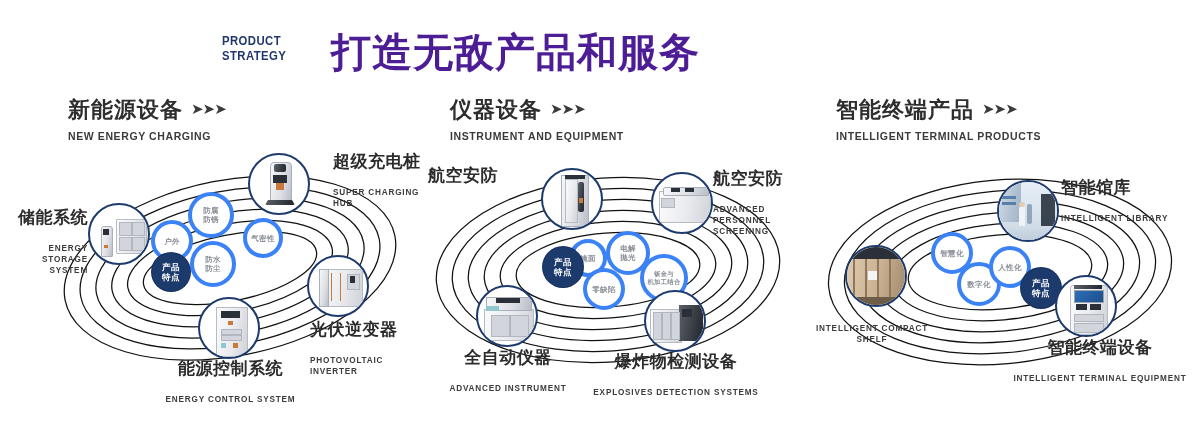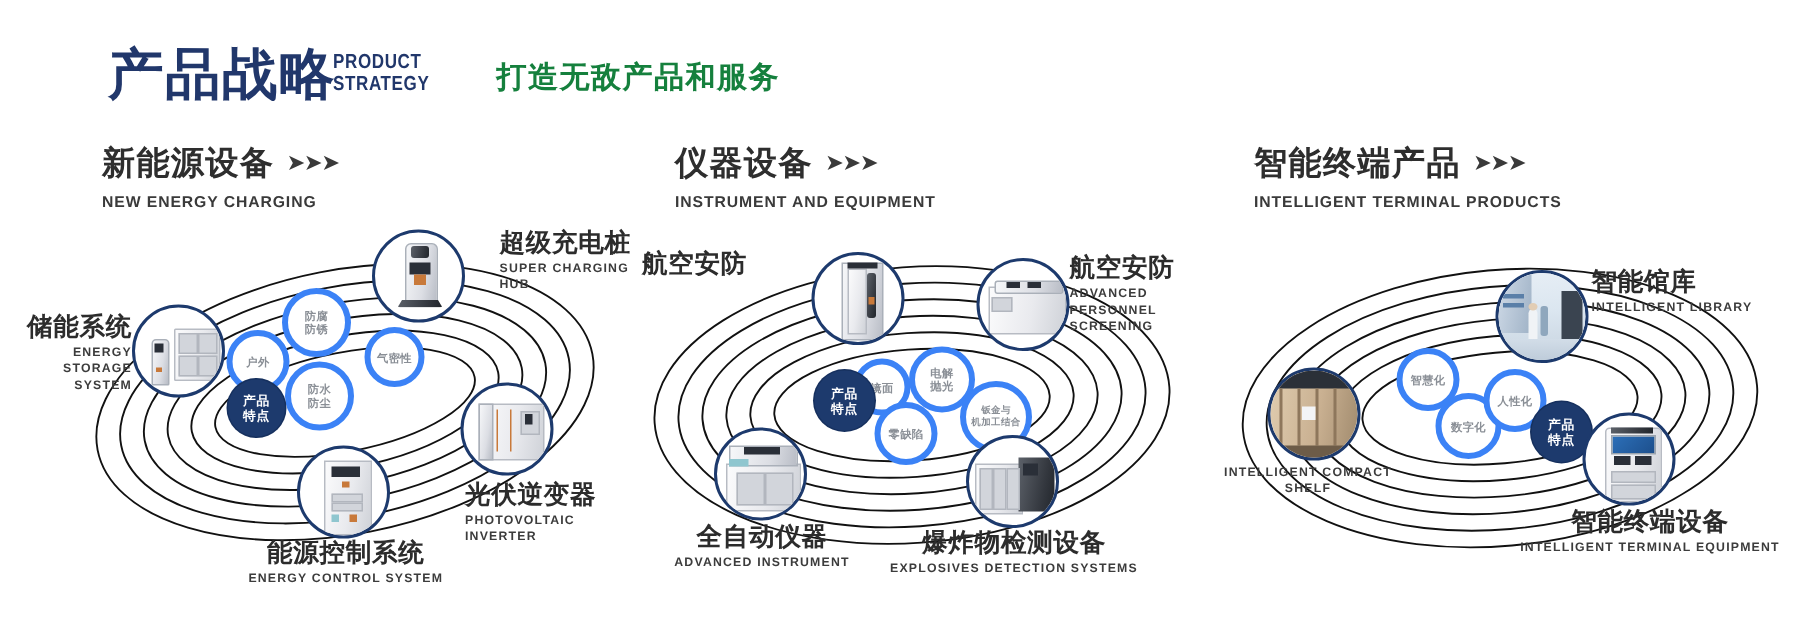--- a/index.html
+++ b/index.html
@@ -20,21 +20,21 @@
   }
   .hdr-en{
     position:absolute;left:222px;top:33px;
     font-size:13.5px;font-weight:bold;color:#21376b;
     line-height:15px;letter-spacing:.5px;
     transform:scaleX(.84);transform-origin:left top;
   }
   .hdr-en div{white-space:nowrap;}
   .hdr-sub{
     position:absolute;left:331px;top:32px;
-    font-size:20px;font-weight:bold;color:#15803d;
+    font-size:40px;font-weight:bold;color:#4c1d95;
     letter-spacing:1px;line-height:40px;white-space:nowrap;
   }
 
   
   .sec{position:absolute;}
   .sec-cn{
     font-size:22px;font-weight:bold;color:#2e2e2e;
     letter-spacing:1px;line-height:26px;white-space:nowrap;
   }
   .sec-arrows{
@@ -73,38 +73,37 @@
     position:absolute;border-radius:50%;
     background:#1d3a6d;color:#fff;
     display:flex;align-items:center;justify-content:center;
     text-align:center;font-size:8.5px;line-height:10px;font-weight:bold;
     letter-spacing:.5px;box-shadow:0 0 0 1px #16305e;
   }
 
   
   .cap{position:absolute;white-space:nowrap;}
   .cap .cn{font-size:17px;font-weight:bold;color:#2c2c2c;letter-spacing:.5px;line-height:20px;}
-  .cap .en{font-size:8.2px;font-weight:bold;color:#3c3c3c;letter-spacing:.8px;line-height:11px;margin-top:1px;}
+  .cap .en{font-size:8.2px;font-weight:bold;color:#3c3c3c;letter-spacing:.8px;line-height:11px;margin-top:15px;}
   .cap.r{text-align:right;}
   .cap.c{text-align:center;}
   .cab{position:absolute;background:linear-gradient(100deg,#fbfbfc 0%,#e9eaee 55%,#cfd2d8 100%);border:.8px solid #b7bbc3;}
   .cab2{position:absolute;background:linear-gradient(100deg,#f6f7f9 0%,#dcdee4 60%,#b9bdc6 100%);border:.8px solid #aab0b9;}
   .dark{position:absolute;background:linear-gradient(100deg,#5c6169 0%,#32363d 70%,#22262c 100%);}
   .scr{position:absolute;background:#2a2f38;}
   .pane{position:absolute;background:#d2d5db;border:.6px solid #b2b6be;}
   .amber{position:absolute;background:#c8793a;}
   .teal{position:absolute;background:#8fc6cf;}
 </style>
 </head>
 <body>
 
 <div class="stage">
 
   <div class="hdr">
-    <div class="hdr-main">产品战略</div>
     <div class="hdr-en">
       <div>PRODUCT</div>
       <div>STRATEGY</div>
     </div>
     <div class="hdr-sub">打造无敌产品和服务</div>
   </div>
 
   <div class="sec" style="left:68px;top:96px;">
     <div class="sec-cn"><span>新能源设备</span><span class="sec-arrows">➤➤➤</span></div>
     <div class="sec-en">NEW ENERGY CHARGING</div>

